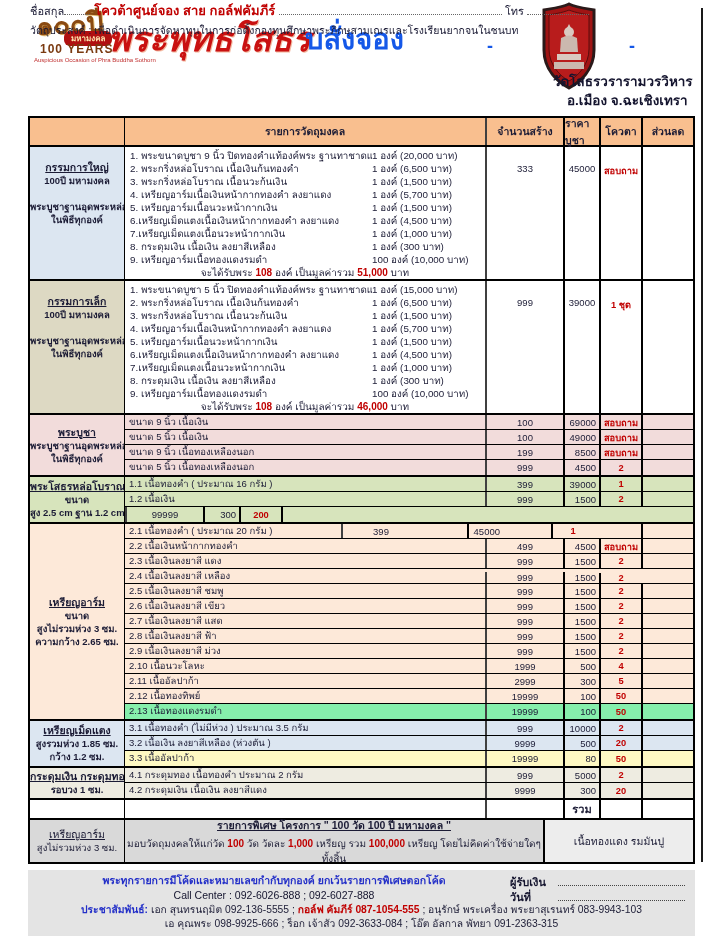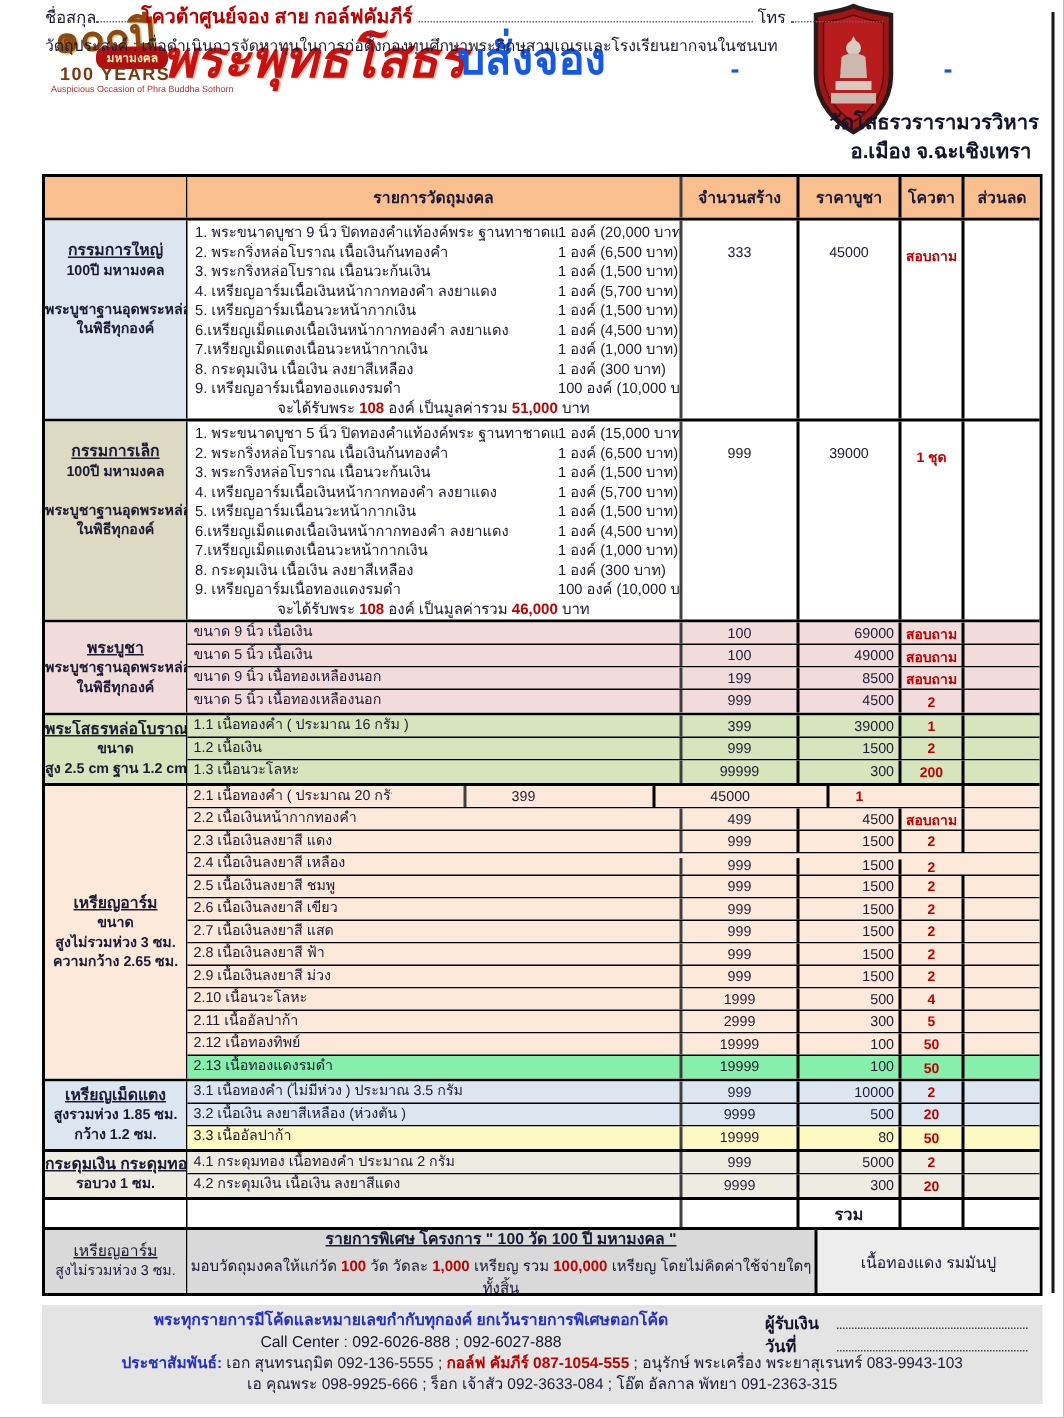--- a/index.html
+++ b/index.html
@@ -32,21 +32,21 @@
   .temple div:last-child{padding-left:14px;}
 
   
   .tbl{margin-left:28px;width:667px;border:2px solid #000;box-sizing:border-box;}
   .trow{display:flex;border-bottom:2px solid #000;}
   .trow.last{border-bottom:none;}
   .cell{box-sizing:border-box;}
   .c-label{width:95px;border-right:1px solid #000;}
   .c-items{flex:1;min-width:0;}
   .c-qty{width:78px;border-left:2px solid #404040;}
-  .c-price{width:68px;border-left:2px solid #000;}
+  .c-price{width:36px;border-left:2px solid #000;}
   .c-quota{width:42px;border-left:2px solid #000;}
   .c-disc{width:52px;border-left:2px solid #000;}
 
   .thead{height:27px;background:#f9bf8f;}
   .thead .cell{display:flex;align-items:center;justify-content:center;font-size:10.5px;font-weight:bold;background:#f9bf8f;}
 
   .labcell{display:flex;flex-direction:column;text-align:center;font-weight:bold;}
   .lab-line{font-size:9.5px;line-height:13px;white-space:nowrap;overflow:hidden;}
   .lab-line.first{font-size:10.5px;text-decoration:underline;}
   .set .labcell{padding-top:14px;}
@@ -302,21 +302,20 @@
             <div class="cell c-disc num"></div>
           </div>
           <div class="drow" style="background: rgb(215, 228, 188);">
             <div class="cell c-item">1.2 เนื้อเงิน</div>
             <div class="cell c-qty num">999</div>
             <div class="cell c-price num price-cell">1500</div>
             <div class="cell c-quota num quota-cell">2</div>
             <div class="cell c-disc num"></div>
           </div>
           <div class="drow" style="background: rgb(215, 228, 188);">
-            <div class="cell c-item">1.3 เนื้อนวะโลหะ</div>
             <div class="cell c-qty num">99999</div>
             <div class="cell c-price num price-cell">300</div>
             <div class="cell c-quota num quota-cell">200</div>
             <div class="cell c-disc num"></div>
           </div>
         </div>
       </div>
       <div class="trow rowsec">
         <div class="cell c-label labcell" style="background: rgb(253, 233, 217);">
           <div class="lab-line first">เหรียญอาร์ม</div>

